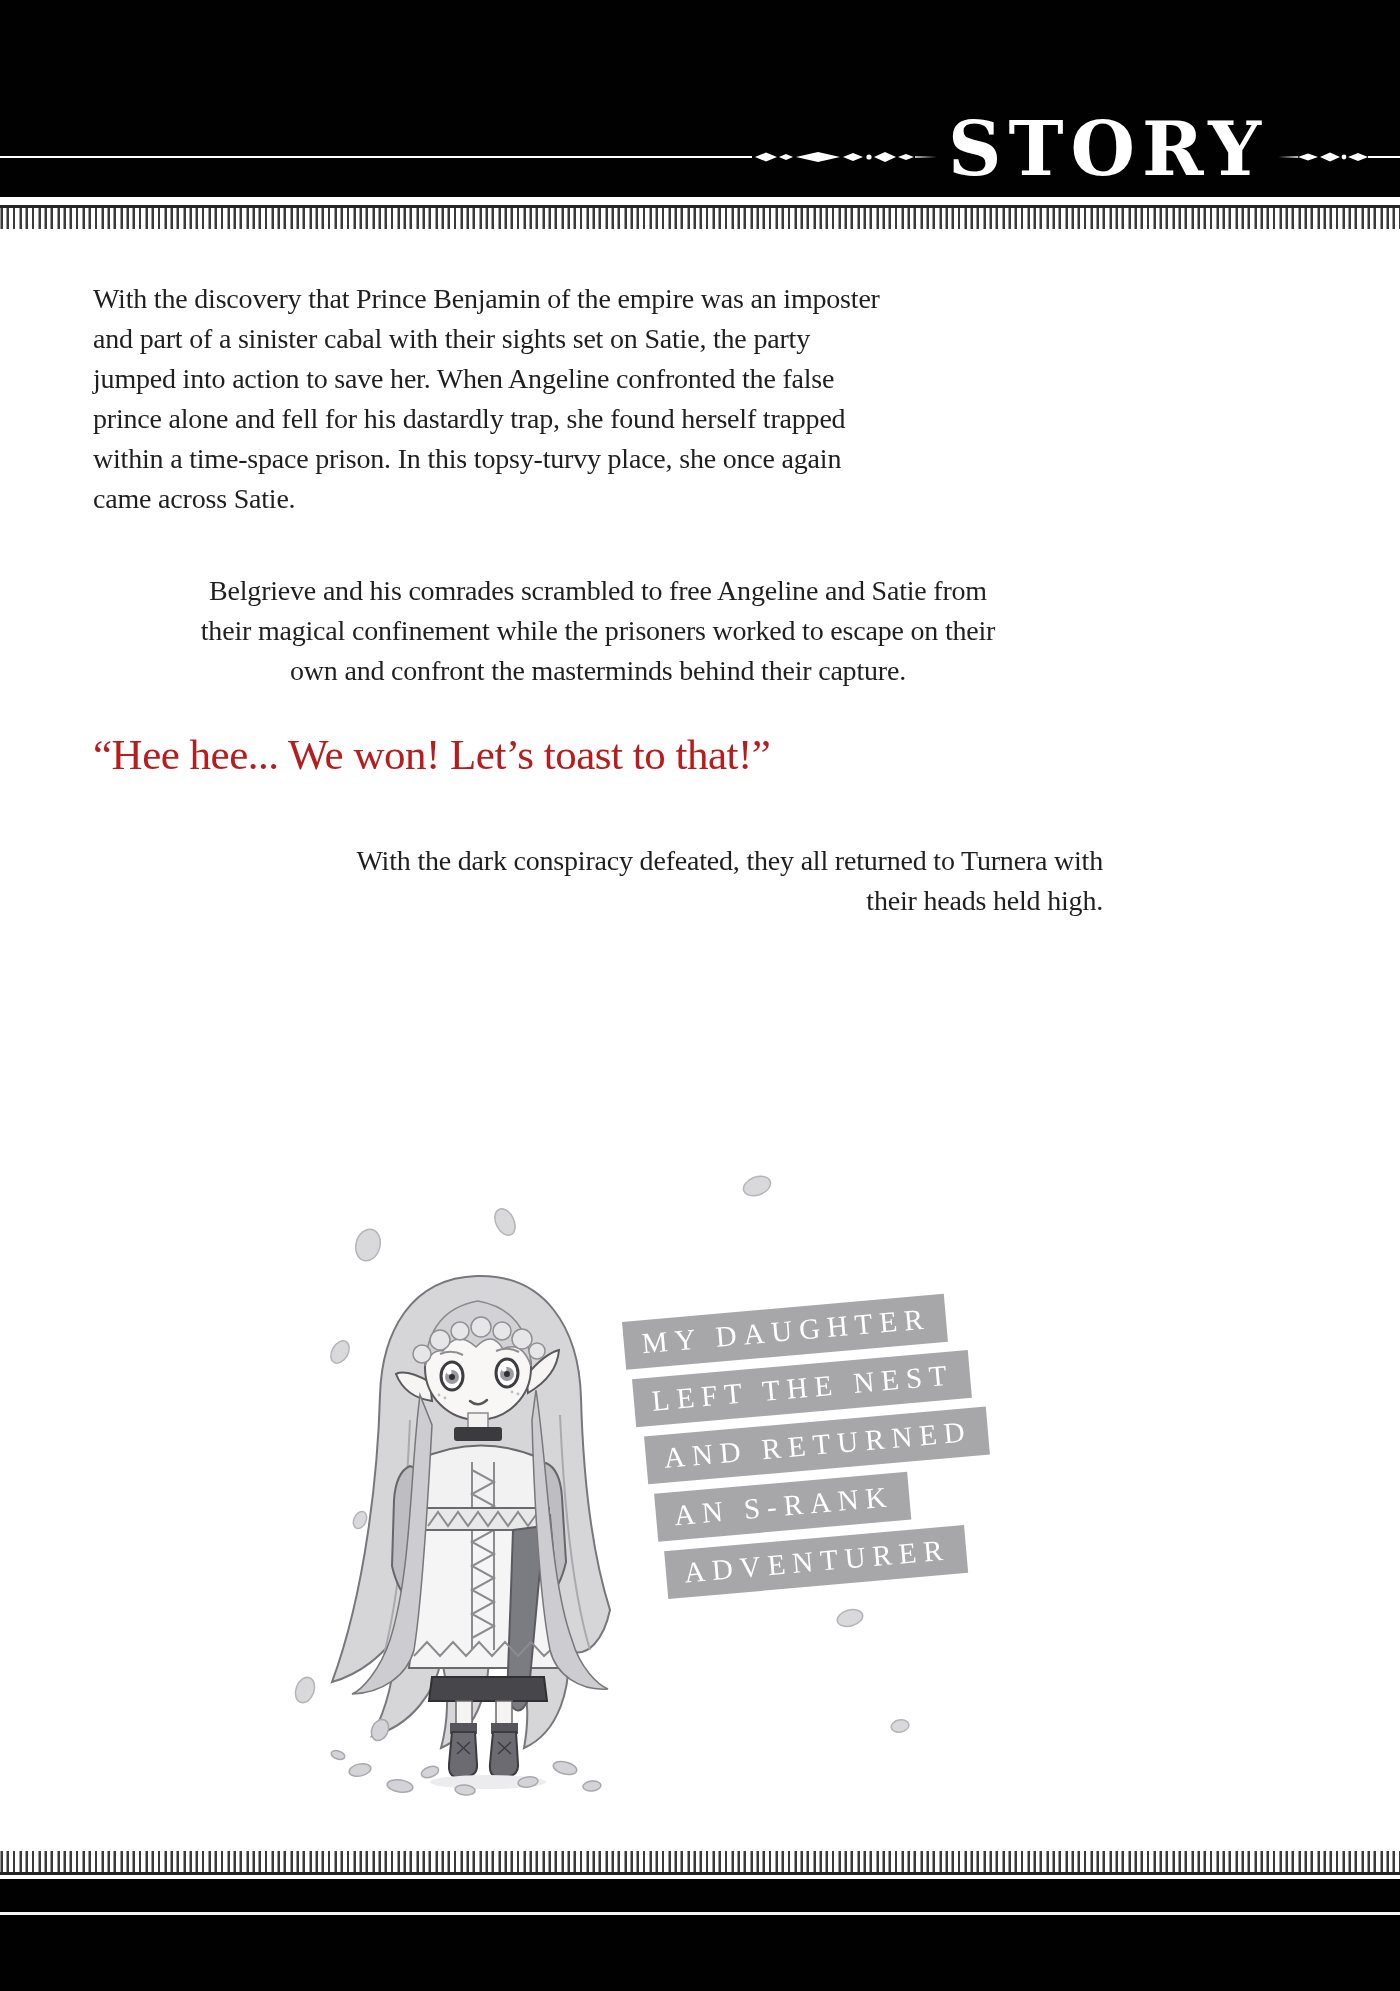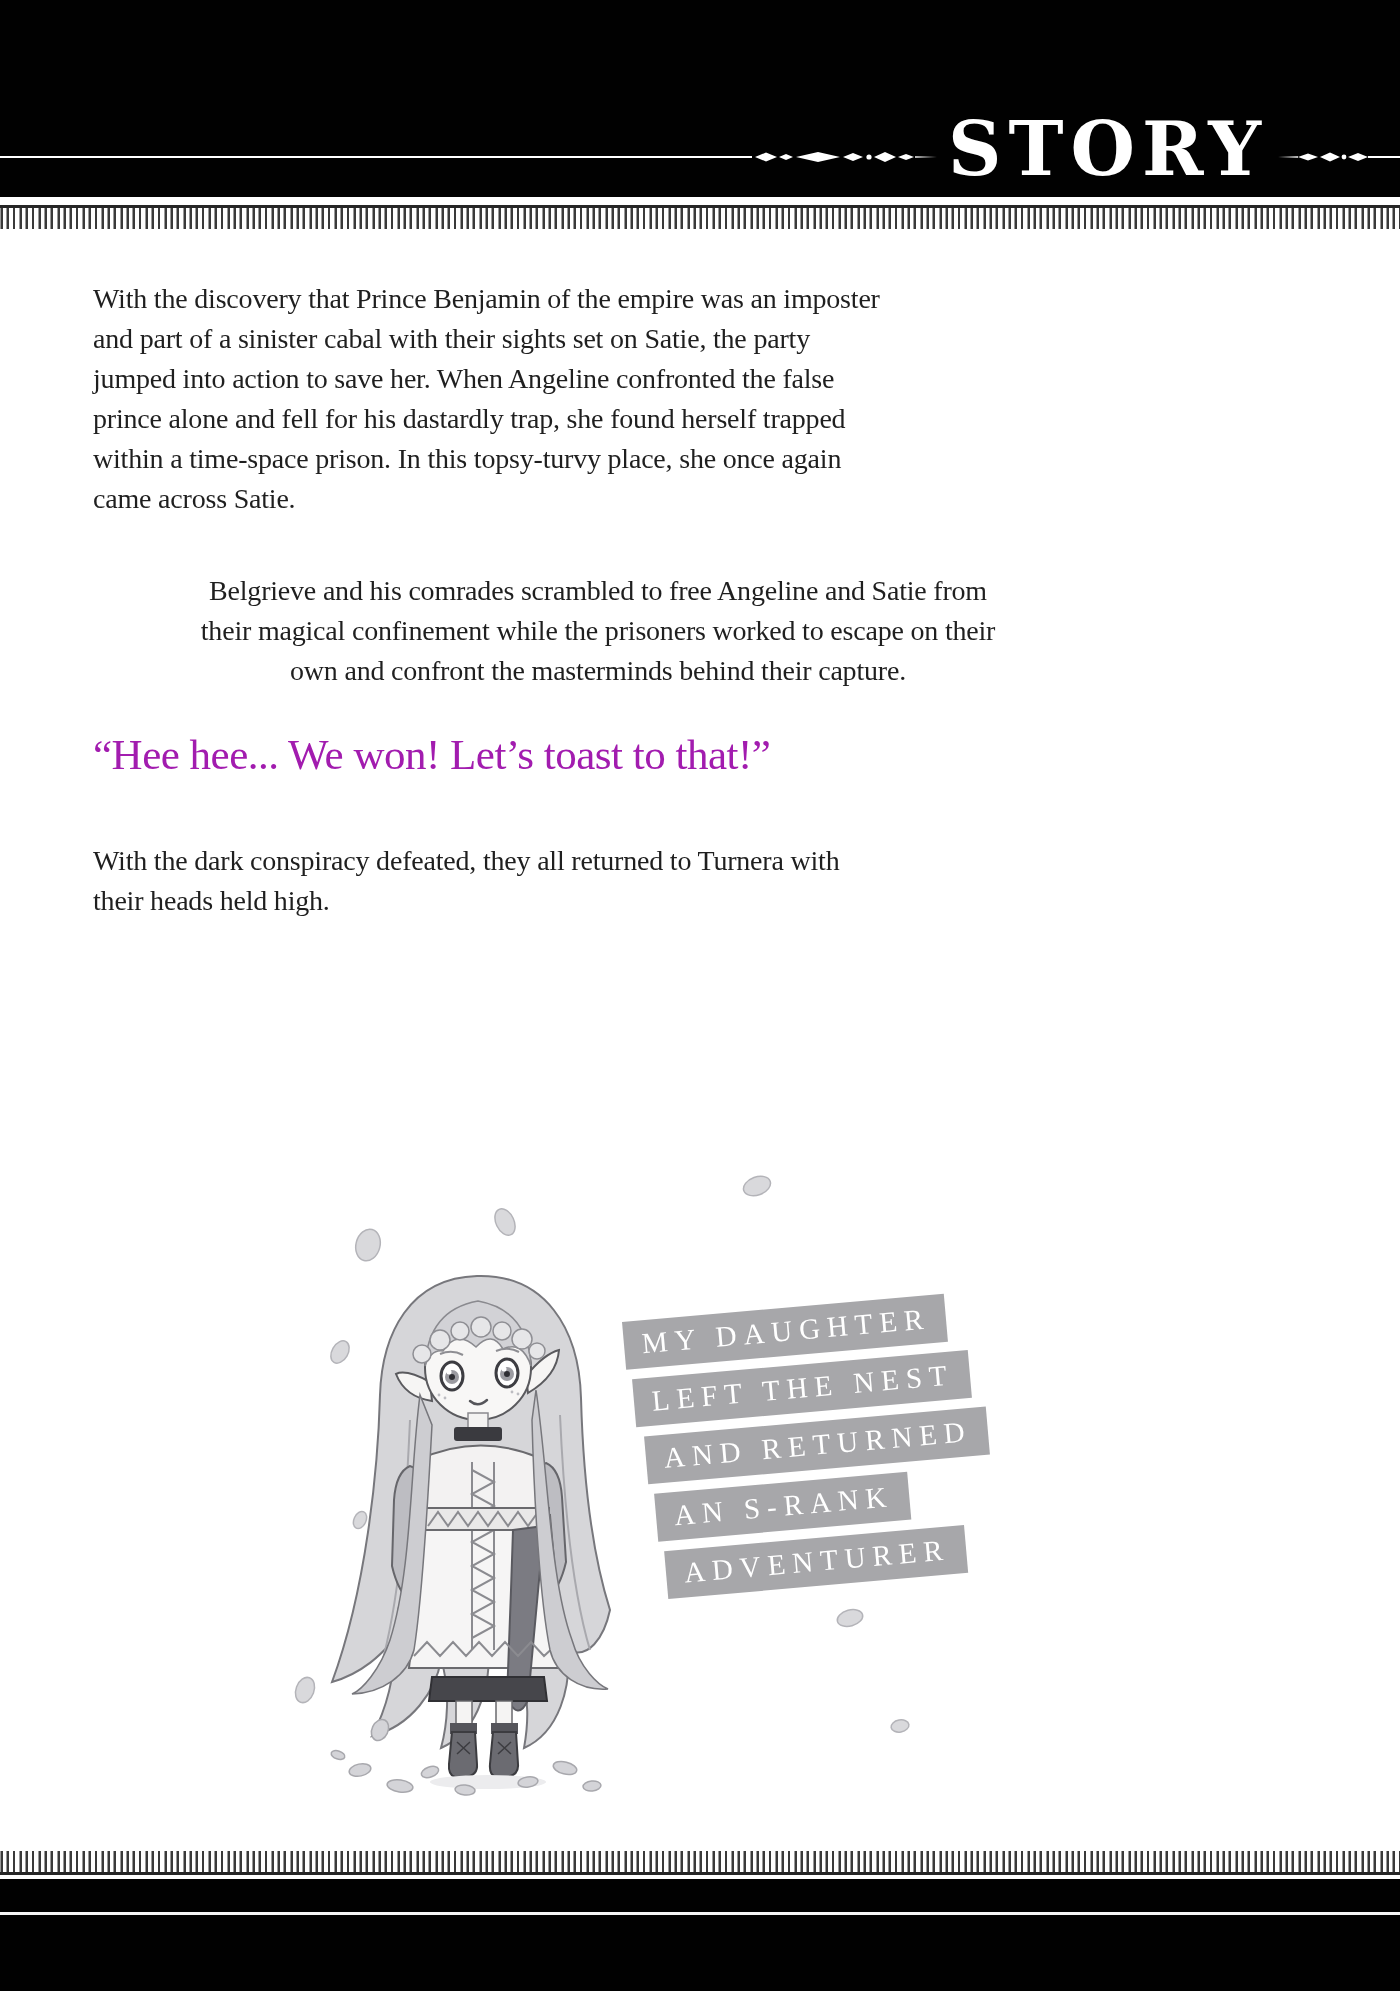--- a/index.html
+++ b/index.html
@@ -32,23 +32,23 @@
   
   .story{
     position:absolute;left:93px;top:279px;width:1010px;
     color:#1f1f1f;font-size:28px;line-height:40px;letter-spacing:-0.2px;
   }
   .story p{margin:0;white-space:pre;}
   .story .p2{margin-top:52px;text-align:center;}
   .story .p3{margin-top:45px;}
   .story .quote{
     margin-top:36px;font-size:43px;line-height:56px;letter-spacing:-0.5px;
-    color:#a21caf;white-space:pre;
-  }
-  .story .p4{margin-top:58px;}
+    color:#b91c1c;white-space:pre;
+  }
+  .story .p4{margin-top:58px;text-align:right;}
   
   .title-stack{
     position:absolute;left:622px;top:1322px;z-index:3;
     transform:rotate(-5deg);transform-origin:0 0;
   }
   .title-box{
     display:table;background:#a7a7aa;color:#ffffff;
     font-size:29px;line-height:33px;letter-spacing:7px;
     padding:7px 16px 8px 18px;margin:0 0 10px 0;white-space:nowrap;
   }

